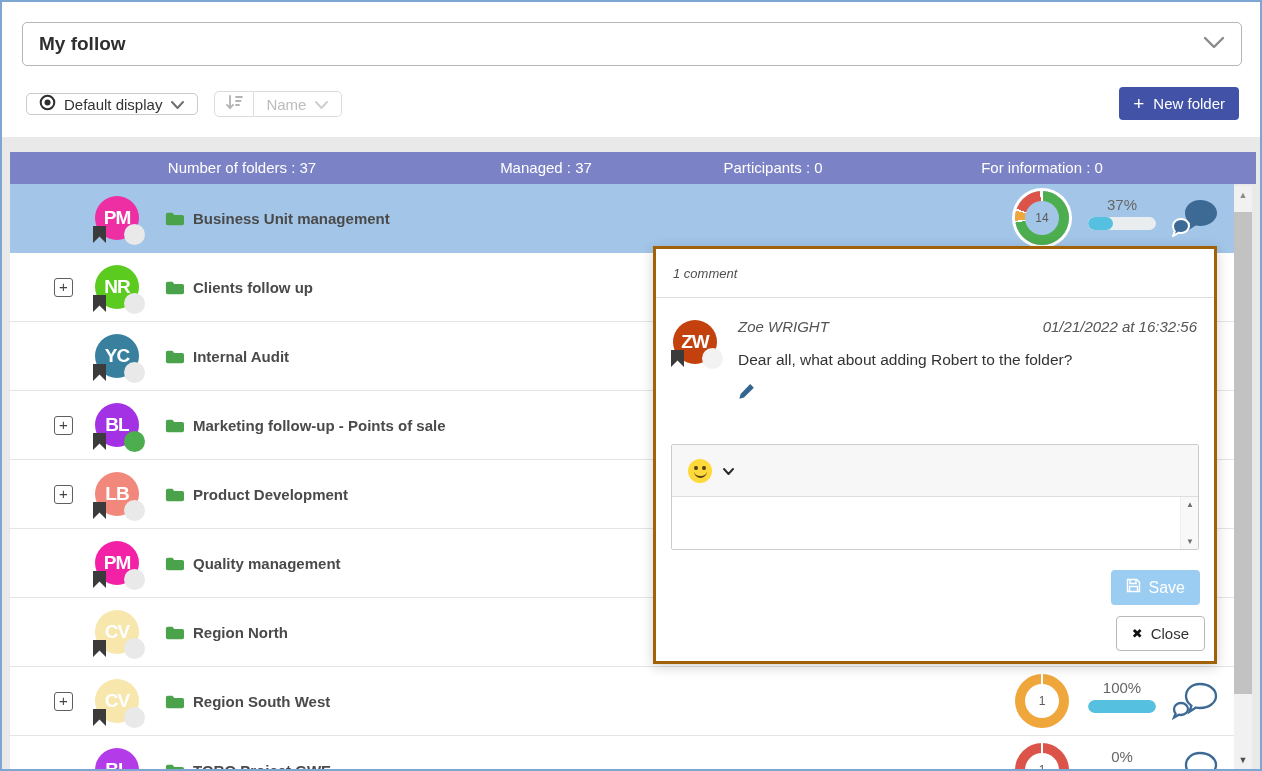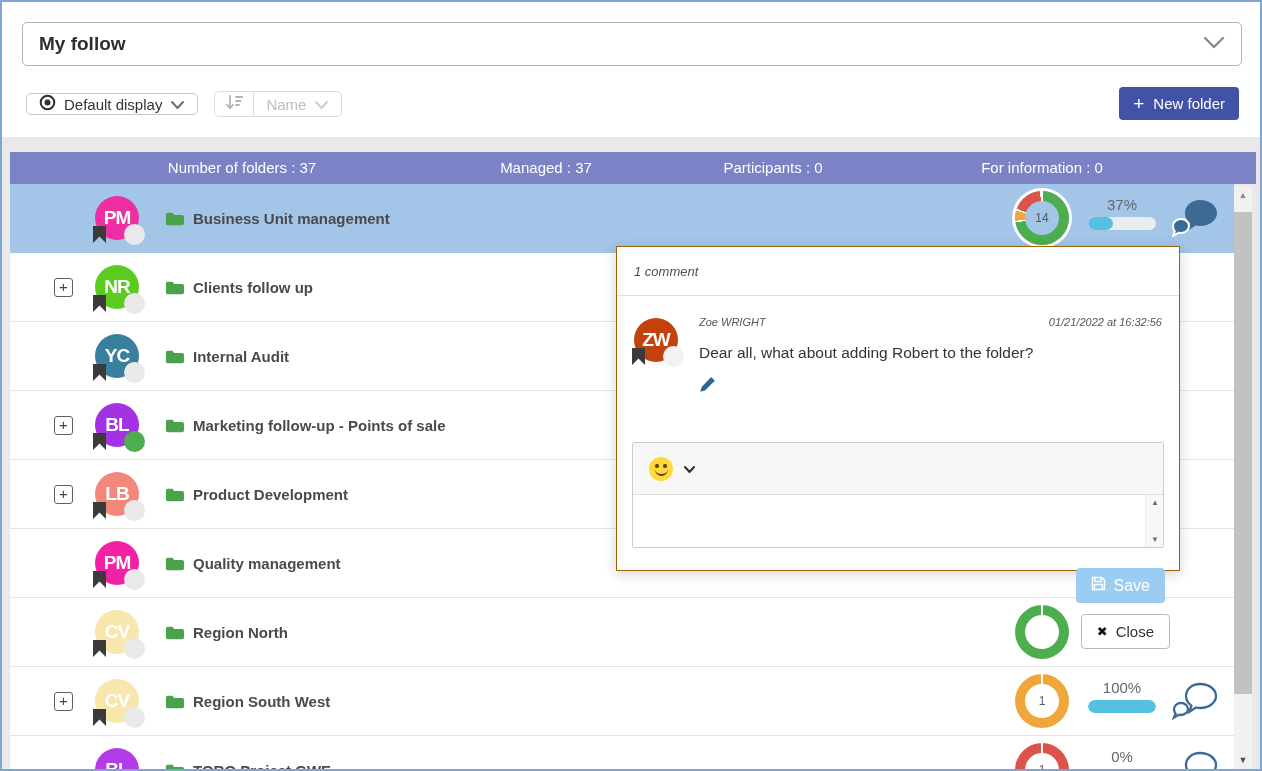--- a/index.html
+++ b/index.html
@@ -50,25 +50,25 @@
   .chat-ic { position:absolute; left:1162px; top:15px; cursor:pointer; }
 
   
   .scrollbar { position:absolute; left:1232px; top:184px; width:18px; height:583px; background:#f1f1f1; }
   .sb-arrow { position:absolute; left:0; width:18px; height:18px; display:flex; align-items:center; justify-content:center; font-size:9px; color:#8a8a8a; cursor:pointer; }
   .sb-up { top:0; }
   .sb-down { bottom:0; color:#4d4d4d; }
   .sb-thumb { position:absolute; left:0; top:26px; width:18px; height:482px; background:#c2c2c2; cursor:pointer; }
 
   
-  .popup { position:absolute; left:614px; top:244px; width:564px; height:325px; background:#fff; border:1px solid #a16207; box-shadow:0 3px 12px rgba(0,0,0,.18); z-index:5; }
+  .popup { position:absolute; left:651px; top:244px; width:564px; height:418px; background:#fff; border:3px solid #a16207; box-shadow:0 3px 12px rgba(0,0,0,.18); z-index:5; }
   .popup-header { height:49px; display:flex; align-items:center; padding:0 17px; font-size:13px; font-style:italic; color:#4f4f4f; border-bottom:1px solid #ddd; }
   .comment { position:relative; padding:20px 17px 0 82px; height:146px; }
   .c-avatar { position:absolute; left:17px; top:22px; width:44px; height:44px; border-radius:50%; display:flex; align-items:center; justify-content:center; color:#fff; font-size:19px; font-weight:bold; letter-spacing:-1px; }
-  .c-meta { display:flex; font-size:11px; font-style:italic; color:#555; }
+  .c-meta { display:flex; font-size:15px; font-style:italic; color:#555; }
   .c-time { margin-left:auto;font-style:italic; }
   .c-text { margin-top:16px; font-size:15.5px; color:#333; }
   .c-edit { margin-top:14px; cursor:pointer; }
   .editor { margin:0 15px; border:1px solid #ccc; border-radius:2px; }
   .editor-toolbar { height:52px; background:#f7f7f7; border-bottom:1px solid #ddd; display:flex; align-items:center; padding:0 16px; gap:10px; }
   .smiley { width:24px; height:24px; border-radius:50%; background:#ffd83a; position:relative; cursor:pointer; }
   .smiley::before { content:""; position:absolute; left:6px; top:7px; width:3.5px; height:4.5px; border-radius:50%; background:#5b4314; box-shadow:8px 0 0 #5b4314; }
   .smiley::after { content:""; position:absolute; left:5.5px; top:9px; width:13px; height:8px; border-bottom:2.5px solid #5b4314; border-radius:0 0 9px 9px; }
   .editor-text { position:relative; height:52px; background:#fff; }
   .editor-input { width:100%; height:100%; border:none; resize:none; outline:none; padding:6px 24px 6px 10px; font-family:"Liberation Sans",sans-serif; font-size:14px; }

